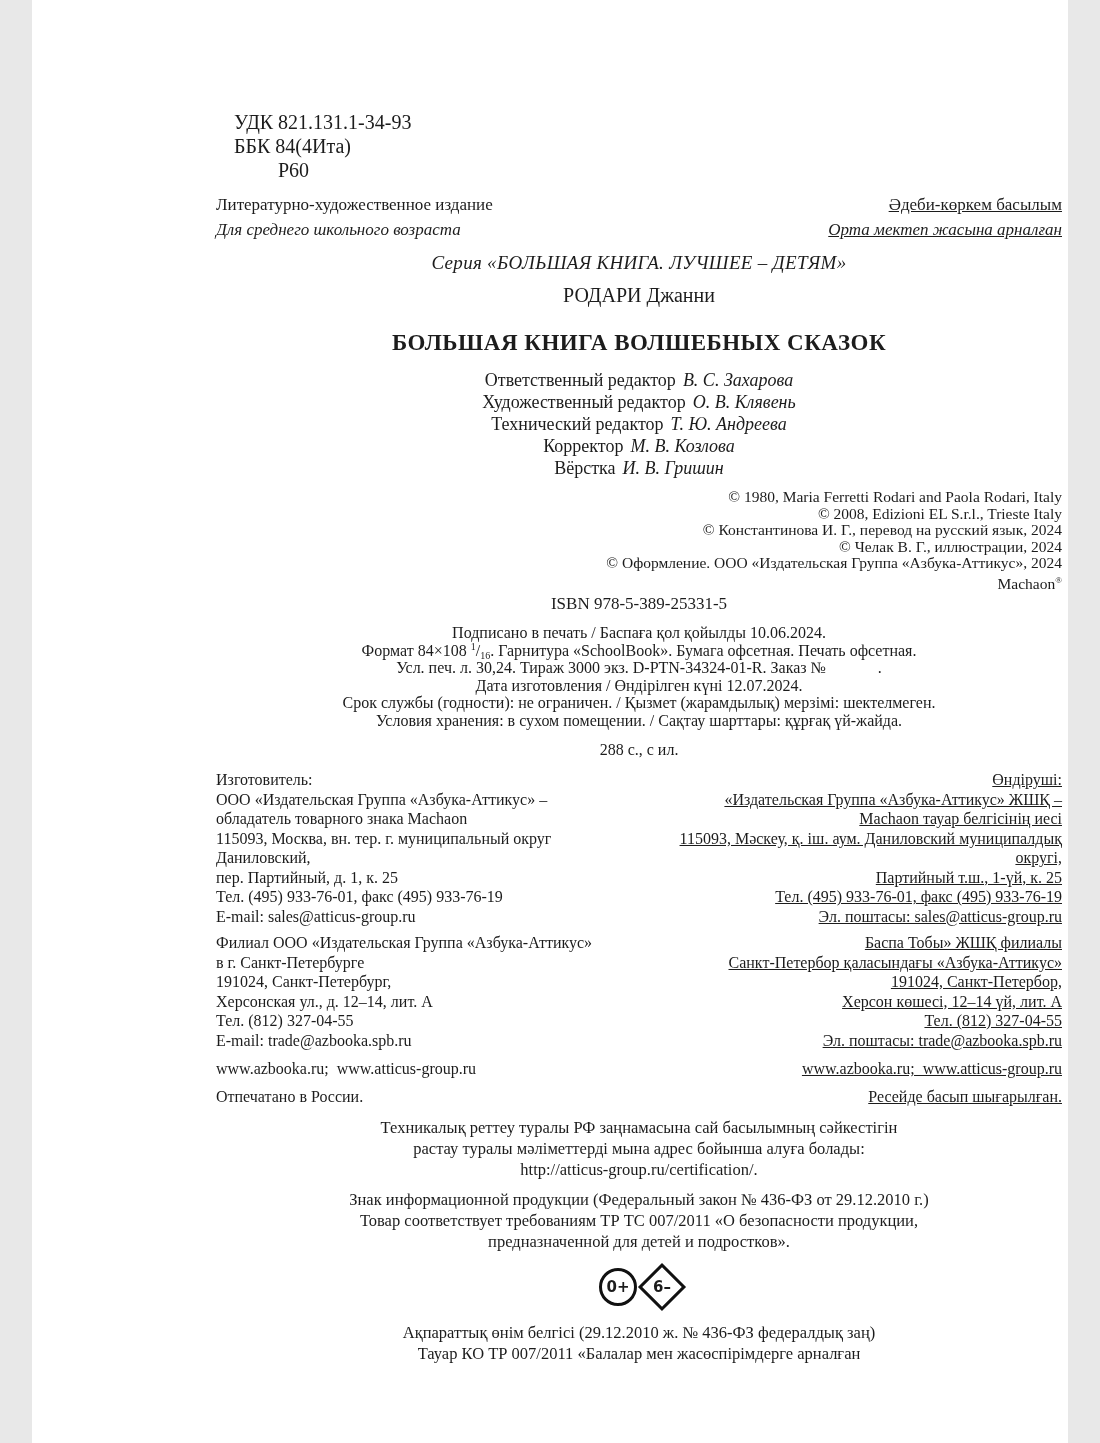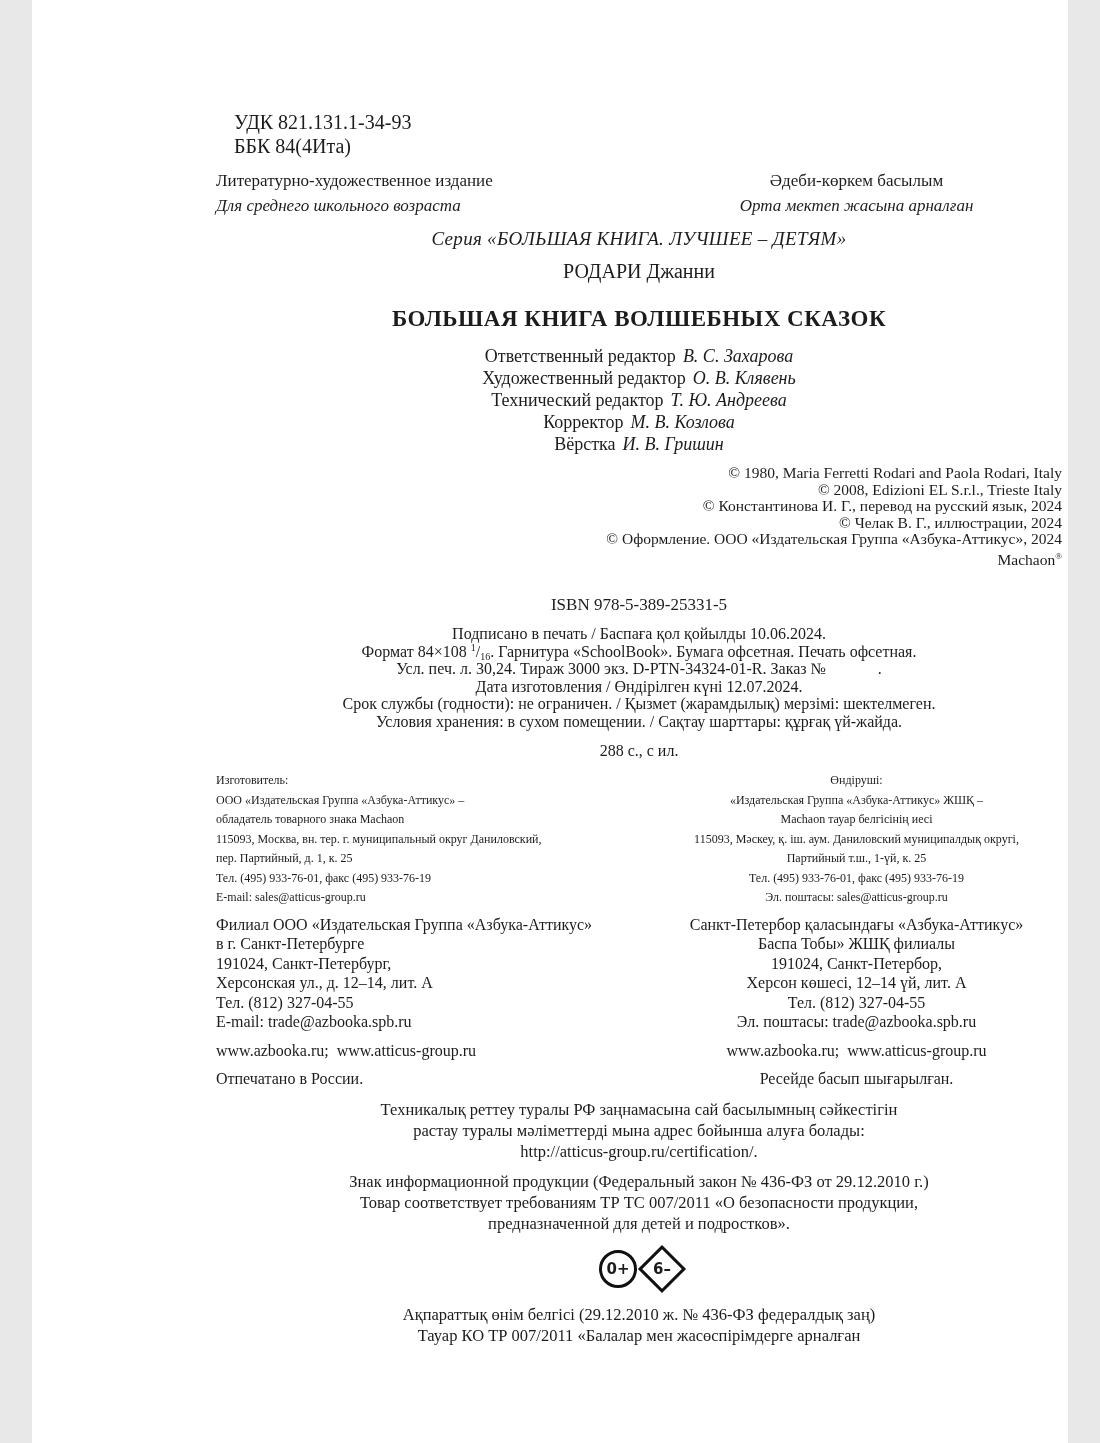--- a/index.html
+++ b/index.html
@@ -21,38 +21,38 @@
   
   .codes{font-size:20px;line-height:24px;margin-left:18px;}
   .codes .indent{margin-left:44px;}
   
   .pair{
     display:grid;
     grid-template-columns:413px 1fr;
     column-gap:22px;
   }
   .pair .l{}
-  .pair .r{text-align:center;}
+  .pair .r{text-align:right;text-decoration:underline;}
   .edition-rows{margin-top:10px;font-size:17px;line-height:25px;}
   .it{font-style:italic;}
   .center{text-align:center;}
   .series{margin-top:10px;font-size:19px;line-height:22px;letter-spacing:0.3px;font-style:italic;}
   .author{margin-top:9px;font-size:20px;line-height:24px;}
   .title{margin-top:22px;font-size:23px;line-height:28px;font-weight:bold;letter-spacing:0.5px;}
   .staff{margin-top:12px;font-size:18px;line-height:22px;}
   .staff .role{margin-right:7px;}
   .copyright{margin-top:10px;font-size:15.5px;line-height:16.5px;text-align:right;}
   .copyright sup{font-size:9px;}
-  .isbn{margin-top:27px;font-size:17px;line-height:20px;}
+  .isbn{margin-top:2px;font-size:17px;line-height:20px;}
   .printinfo{margin-top:10px;font-size:16px;line-height:17.5px;}
   .printinfo sup{font-size:10px;vertical-align:6px;line-height:0;}
   .printinfo sub{font-size:10px;vertical-align:-3px;line-height:0;}
   .prewrap{white-space:pre-wrap;}
   .pages{margin-top:11px;font-size:16px;line-height:19px;}
-  .cols{margin-top:11px;font-size:12px;line-height:19.5px;}
+  .cols{margin-top:11px;font-size:16px;line-height:19.5px;}
   .cols .l div, .cols .r div{min-height:19.5px;}
   .cols2{margin-top:7px;font-size:16px;line-height:19.5px;}
   .rowgap{margin-top:9px;font-size:16px;line-height:19px;}
   .cert{margin-top:11px;font-size:16.5px;line-height:21px;}
   .infosign{margin-top:9px;font-size:16.5px;line-height:21px;}
   .badges{
     margin-top:9px;
     display:flex;align-items:center;justify-content:center;
     gap:2px;height:52px;
   }
@@ -75,20 +75,21 @@
 </style>
 </head>
 <body>
 
 <div class="page">
   <div class="content">
 
     <div class="codes">
       <div>УДК 821.131.1-34-93</div>
       <div>ББК 84(4Ита)</div>
+      <div class="indent">Р60</div>
     </div>
 
     <div class="edition-rows">
       <div class="pair">
         <div class="l">Литературно-художественное издание</div>
         <div class="r">Әдеби-көркем басылым</div>
       </div>
       <div class="pair it">
         <div class="l">Для среднего школьного возраста</div>
         <div class="r">Орта мектеп жасына арналған</div>
@@ -153,22 +154,22 @@
     <div class="pair cols2">
       <div class="l">
         <div>Филиал ООО «Издательская Группа «Азбука-Аттикус»</div>
         <div>в г. Санкт-Петербурге</div>
         <div>191024, Санкт-Петербург,</div>
         <div>Херсонская ул., д. 12–14, лит. А</div>
         <div>Тел. (812) 327-04-55</div>
         <div>E-mail: trade@azbooka.spb.ru</div>
       </div>
       <div class="r">
+        <div>Баспа Тобы» ЖШҚ филиалы</div>
         <div>Санкт-Петербор қаласындағы «Азбука-Аттикус»</div>
-        <div>Баспа Тобы» ЖШҚ филиалы</div>
         <div>191024, Санкт-Петербор,</div>
         <div>Херсон көшесі, 12–14 үй, лит. А</div>
         <div>Тел. (812) 327-04-55</div>
         <div>Эл. поштасы: trade@azbooka.spb.ru</div>
       </div>
     </div>
 
     <div class="pair rowgap">
       <div class="l prewrap">www.azbooka.ru;  www.atticus-group.ru</div>
       <div class="r prewrap">www.azbooka.ru;  www.atticus-group.ru</div>

